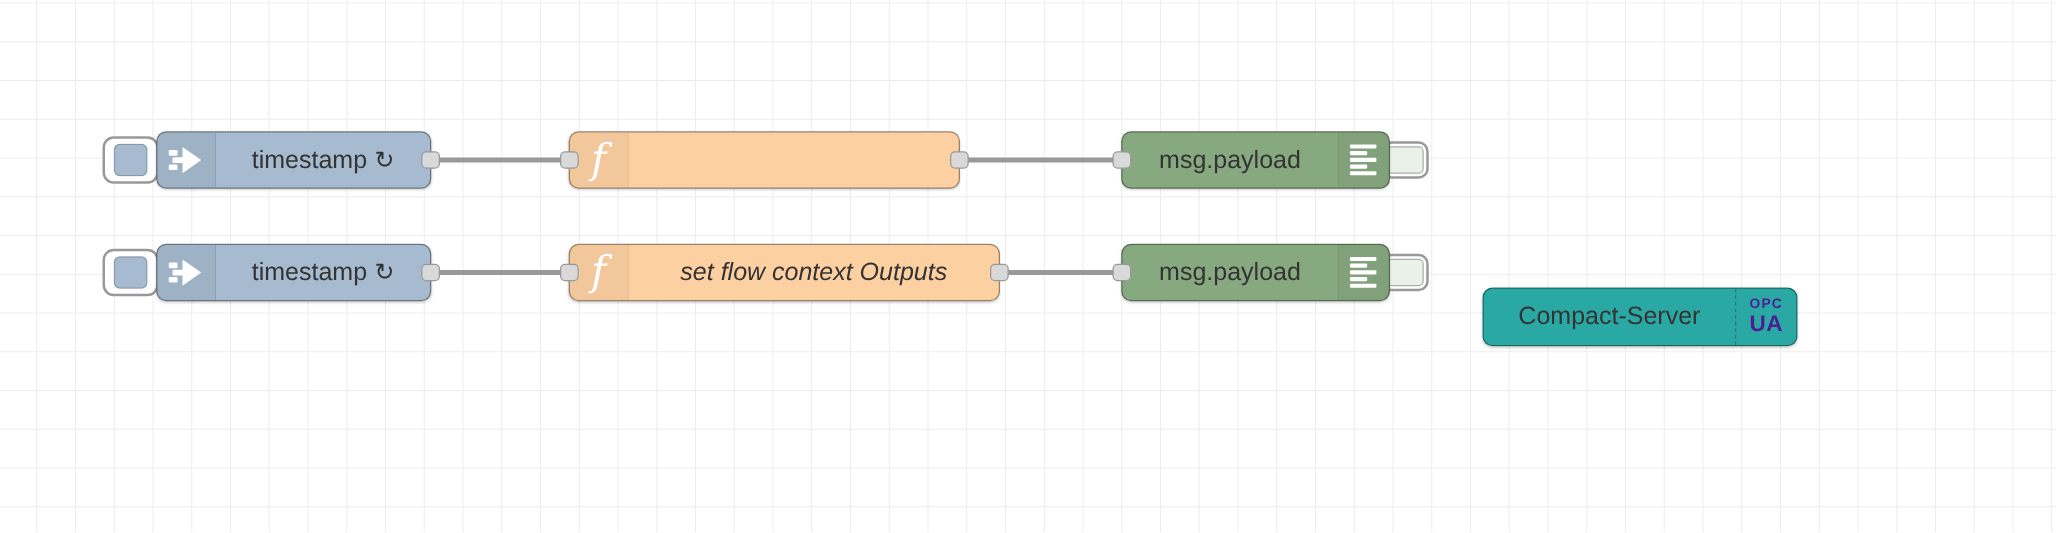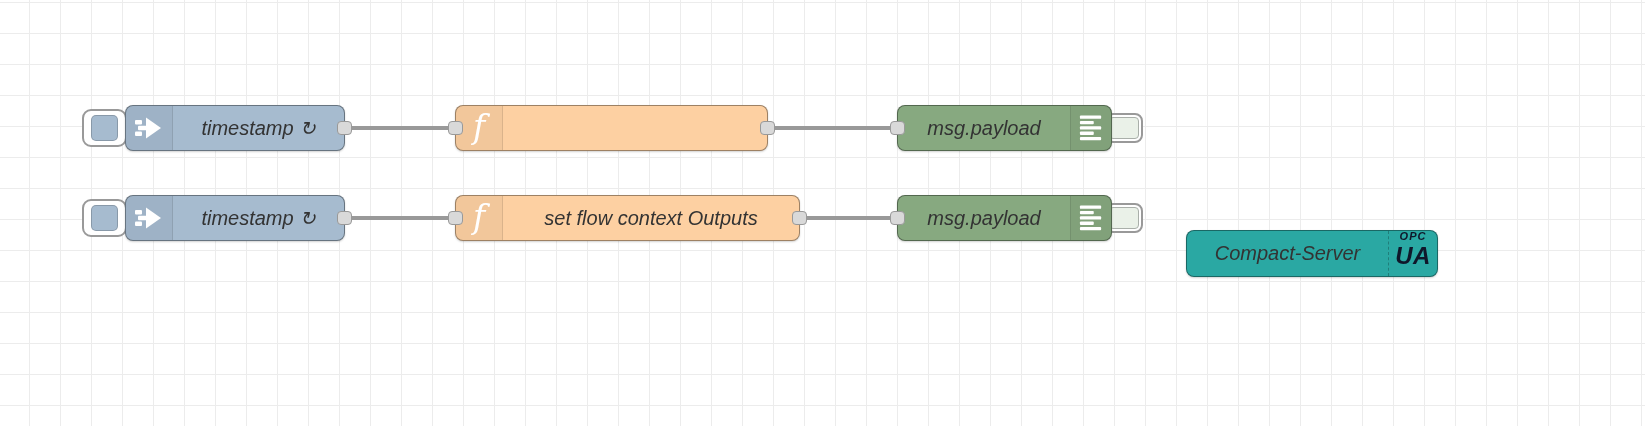--- a/index.html
+++ b/index.html
@@ -32,21 +32,21 @@
   .node.debug{background:var(--color-debug);}
   .node.server{background:var(--color-server);height:47px;}
 
   .icon-strip{
     align-self:stretch;display:flex;align-items:center;justify-content:center;
     background:rgba(0,0,0,0.045);
   }
   .icon-strip.left{width:46px;border-right:1px solid rgba(0,0,0,0.1);border-radius:6px 0 0 6px;}
   .icon-strip.right{width:40px;border-left:1px solid rgba(0,0,0,0.1);border-radius:0 6px 6px 0;}
 
-  .label{flex:1;text-align:center;font-style:italic;}
+  .label{flex:1;text-align:center;}
   .node.function .label{font-style:italic;}
   .repeat{font-size:19px;margin-left:6px;}
   .fn-glyph{
     font-family:"DejaVu Serif",serif;font-style:italic;
     font-size:33px;color:#fff;line-height:1;transform:translateY(-2px);
   }
 
   .port{
     position:absolute;width:15px;height:14px;box-sizing:border-box;
     background:var(--color-port-fill);
@@ -71,25 +71,25 @@
     background:#fff;border:2px solid var(--color-node-border);border-radius:8px;
   }
   .debug-toggle .inner{
     position:absolute;inset:2px;
     background:#eaf1e8;border:1px solid #a9aFA9;border-radius:4px;
   }
 
   .server-badge{
     width:48px;align-self:stretch;
     border-left:1px dashed rgba(0,0,0,0.25);
-    display:flex;flex-direction:column;align-items:center;justify-content:flex-start;
-    color:#0f172a;font-weight:bold;line-height:1.05;font-style:italic;
+    display:flex;flex-direction:column;align-items:center;justify-content:center;
+    color:#4c1d95;font-weight:bold;line-height:1.05;
   }
   .server-badge .opc{font-size:11px;letter-spacing:1px;}
-  .server-badge .ua{font-size:24px;letter-spacing:0.5px;}
+  .server-badge .ua{font-size:18px;letter-spacing:0.5px;}
 </style>
 </head>
 <body>
 
 <div class="canvas">
 
   <svg class="wires" width="1645" height="426">
     <line x1="345" y1="128" x2="460" y2="128"></line>
     <line x1="768" y1="128" x2="902" y2="128"></line>
     <line x1="345" y1="218" x2="460" y2="218"></line>

